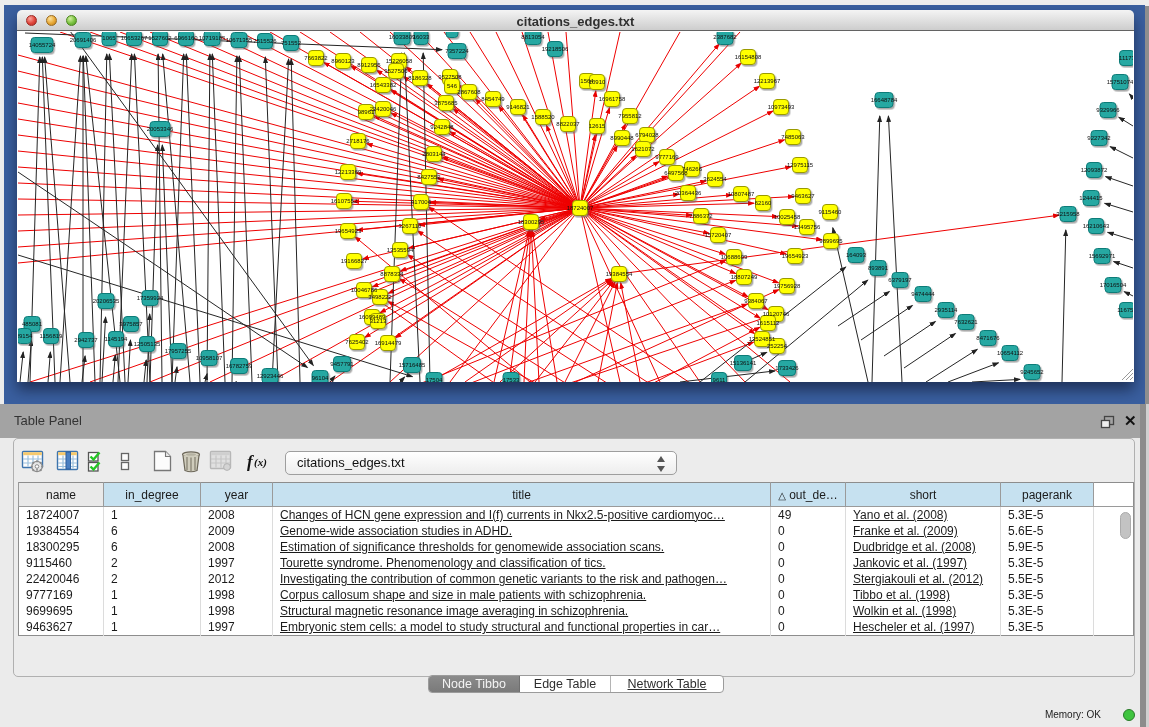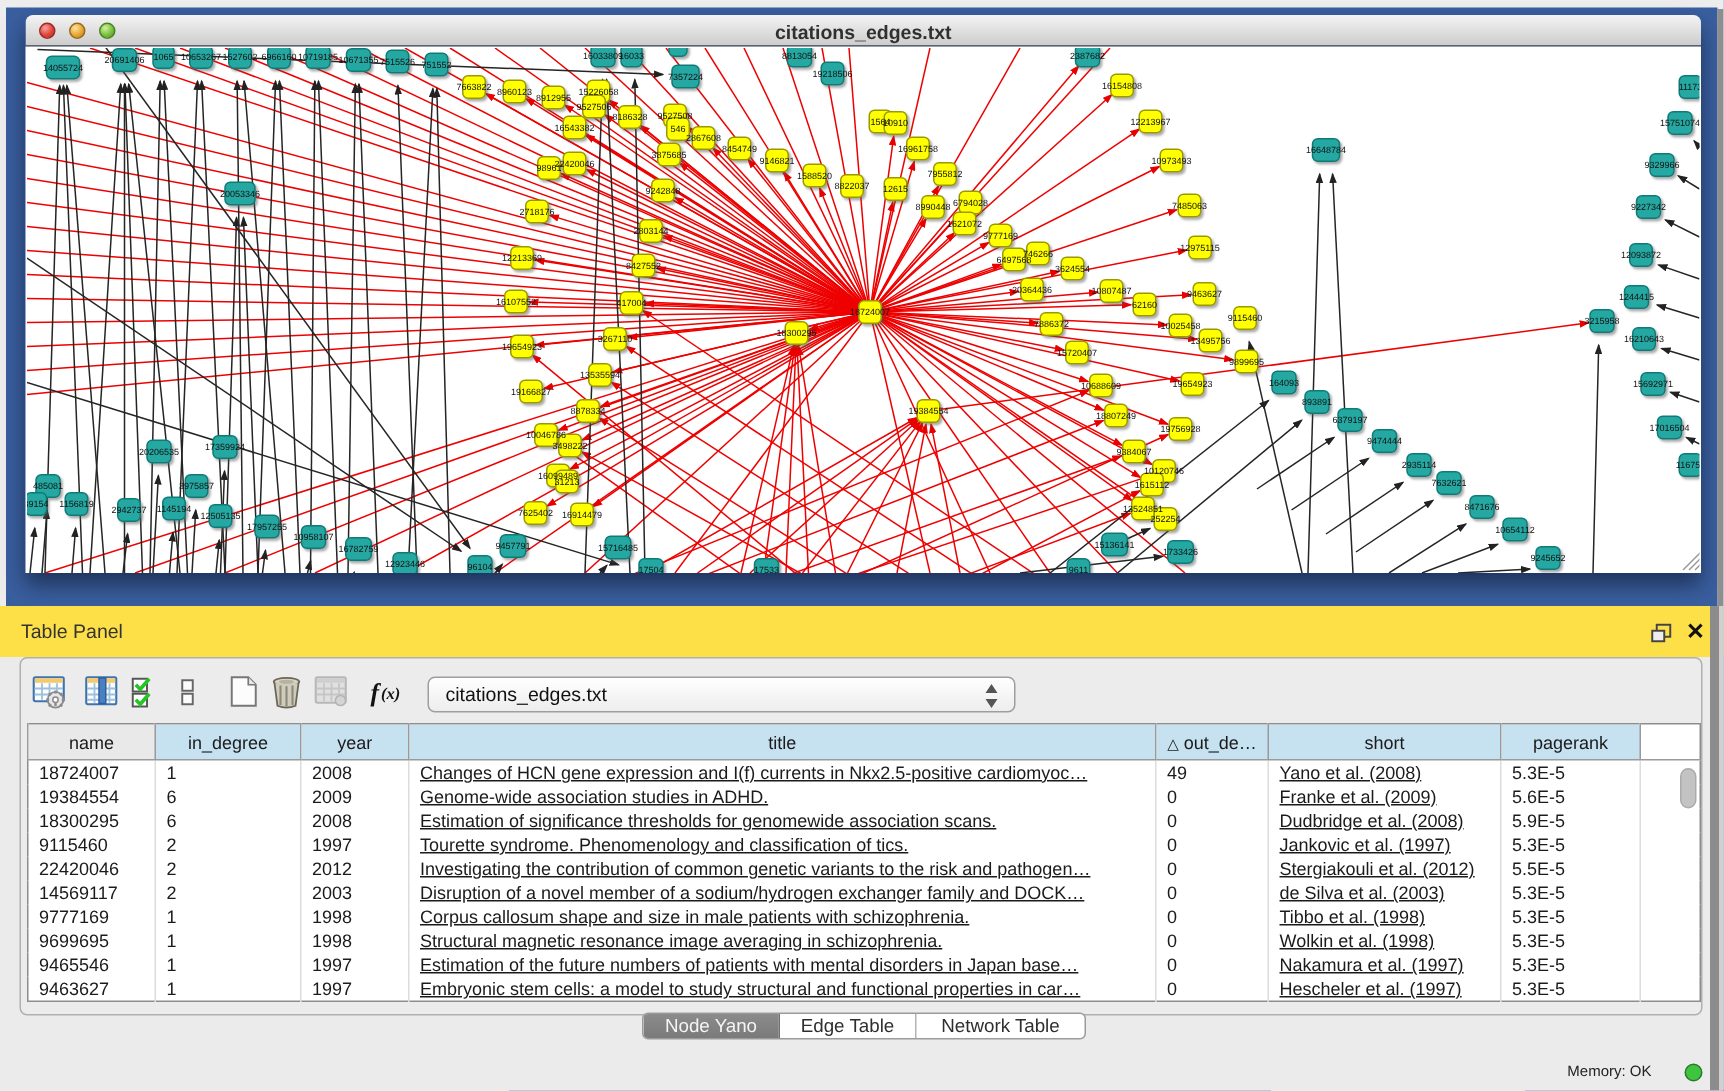--- a/index.html
+++ b/index.html
@@ -23,21 +23,21 @@
 .tl1 { left:9px; background:radial-gradient(circle at 35% 30%, #f8a49d, #e0443a 55%, #a92f28); border:0.5px solid #9d2a24;}
 .tl2 { left:29px; background:radial-gradient(circle at 35% 30%, #fbe3a0, #e8a733 55%, #b27a20); border:0.5px solid #9a6a1e;}
 .tl3 { left:49px; background:radial-gradient(circle at 35% 30%, #d2f0a0, #78c13e 55%, #4f8f28); border:0.5px solid #4c851f;}
 
 
 #redge1 { position:absolute; left:1145px; top:6px; width:4px; height:398px; background:#8e8e8e; }
 #redge2 { position:absolute; left:1140px; top:404px; width:6px; height:323px; background:#8c8c8c; }
 #redge3 { position:absolute; left:1146px; top:404px; width:3px; height:323px; background:#d0d0d0; }
 
 
-#tph { position:absolute; left:0; top:404px; width:1149px; height:34px; background:#fde047; }
+#tph { position:absolute; left:0; top:404px; width:1149px; height:34px; background:#a3a3a3; }
 #tph .t { position:absolute; left:14px; top:9px; font-size:13px; color:#333; }
 #flo { position:absolute; left:1100px; top:11px; }
 #xbt { position:absolute; left:1124px; top:8px; font-size:15px; font-weight:bold; color:#111; }
 #panel { position:absolute; left:13px; top:438px; width:1122px; height:239px; background:#ececec;
   border:1px solid #b0b0b0; border-radius:5px; }
 #tbicons { position:absolute; left:21px; top:450px; }
 #combo { position:absolute; left:285px; top:450.5px; width:392px; height:24px; border:1px solid #9e9e9e; border-radius:5px;
   background:linear-gradient(#ffffff,#ededed); font-size:13px; color:#111; line-height:22px; padding-left:11px; }
 #combo .ar { position:absolute; right:10px; top:0; width:9px; height:24px; }
 #combo .ar:before { content:""; position:absolute; left:0; top:4px; border-left:4.5px solid transparent; border-right:4.5px solid transparent; border-bottom:6px solid #555; }
@@ -50,21 +50,21 @@
 #dt th.fil, #dt td.fil { background:#fff; border-left:none; border-right:none; }
 #dt td { height:16.1px; padding:0 0 0 7px; border-right:1px solid #dcdcdc; overflow:hidden; white-space:nowrap; }
 #dt td:nth-child(4), #dt td:nth-child(6) { text-overflow:clip;text-decoration:underline; }
 #dt .tri { font-size:10px; }
 #vsb { position:absolute; left:1120px; top:512px; width:11px; height:27px; background:#c3c3c3; border:1px solid #ababab; border-radius:6px; }
 
 
 #tabs { position:absolute; left:428px; top:675px; height:18px; display:flex; border:1px solid #9b9b9b; border-radius:4px; overflow:hidden; background:#fff; font-size:12.5px; }
 #tabs div { padding:0; text-align:center; line-height:16.5px; color:#2e2e2e; border-right:1px solid #b4b4b4; }
 #tabs div.sel { background:linear-gradient(#8b8b8b,#7a7a7a); color:#f4f4f4; border-right:1px solid #6f6f6f; }
-#tabs div:last-child { border-right:none; }
+#tabs div:last-child { border-right:none;text-decoration:underline; }
 
 #mem { position:absolute; right:48px; top:709px; font-size:10px; color:#222; }
 #memdot { position:absolute; right:14px; top:709px; width:12px; height:12px; border-radius:50%; background:#3fc43f; border:1px solid #2a7a2a; }
 </style></head>
 <body>
 <div id="page">
   <div id="top">
     <div id="blue"></div>
     <div id="win">
       <div id="canvas"></div>
@@ -717,75 +717,55 @@
           <td>22420046</td>
           <td>2</td>
           <td>2012</td>
           <td>Investigating the contribution of common genetic variants to the risk and pathogen…</td>
           <td>0</td>
           <td>Stergiakouli et al. (2012)</td>
           <td>5.5E-5</td>
           <td class="fil"></td>
         </tr>
         <tr>
-          <td>14569117</td>
-          <td>2</td>
-          <td>2003</td>
-          <td>Disruption of a novel member of a sodium/hydrogen exchanger family and DOCK…</td>
-          <td>0</td>
-          <td>de Silva et al. (2003)</td>
-          <td>5.3E-5</td>
-          <td class="fil"></td>
-        </tr>
-        <tr>
           <td>9777169</td>
           <td>1</td>
           <td>1998</td>
           <td>Corpus callosum shape and size in male patients with schizophrenia.</td>
           <td>0</td>
           <td>Tibbo et al. (1998)</td>
           <td>5.3E-5</td>
           <td class="fil"></td>
         </tr>
         <tr>
           <td>9699695</td>
           <td>1</td>
           <td>1998</td>
           <td>Structural magnetic resonance image averaging in schizophrenia.</td>
           <td>0</td>
           <td>Wolkin et al. (1998)</td>
           <td>5.3E-5</td>
           <td class="fil"></td>
         </tr>
         <tr>
-          <td>9465546</td>
-          <td>1</td>
-          <td>1997</td>
-          <td>Estimation of the future numbers of patients with mental disorders in Japan base…</td>
-          <td>0</td>
-          <td>Nakamura et al. (1997)</td>
-          <td>5.3E-5</td>
-          <td class="fil"></td>
-        </tr>
-        <tr>
           <td>9463627</td>
           <td>1</td>
           <td>1997</td>
           <td>Embryonic stem cells: a model to study structural and functional properties in car…</td>
           <td>0</td>
           <td>Hescheler et al. (1997)</td>
           <td>5.3E-5</td>
           <td class="fil"></td>
         </tr>
       </tbody>
 </table>
   <div id="vsb"></div>
 
   <div id="tabs">
-    <div class="sel" style="width:91px">Node Yano</div>
+    <div class="sel" style="width:91px">Node Tibbo</div>
     <div style="width:91px">Edge Table</div>
     <div style="width:112px">Network Table</div>
   </div>
 
   <div id="mem">Memory: OK</div>
   <div id="memdot"></div>
   <div id="redge1"></div>
   <div id="redge2"></div>
   <div id="redge3"></div>
 </div>

